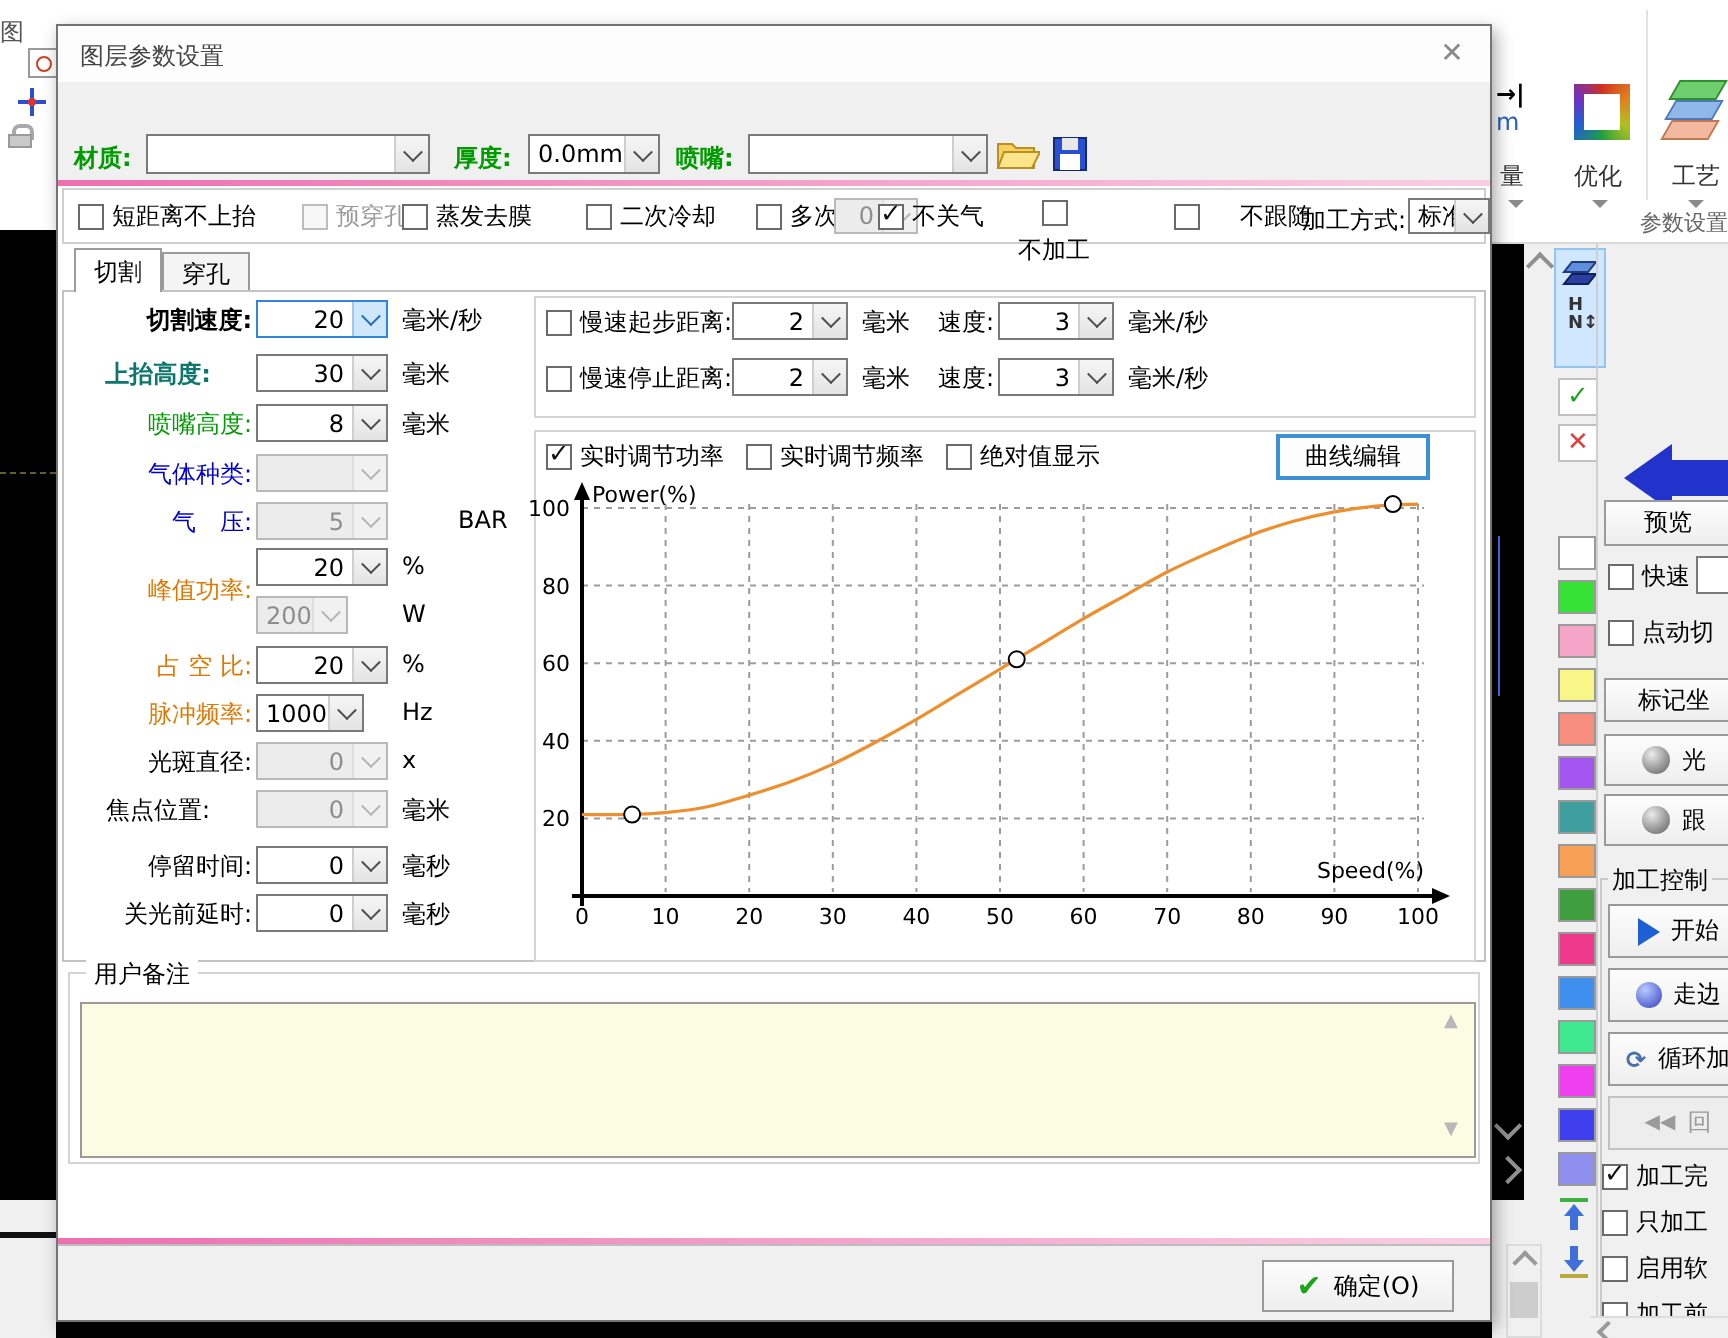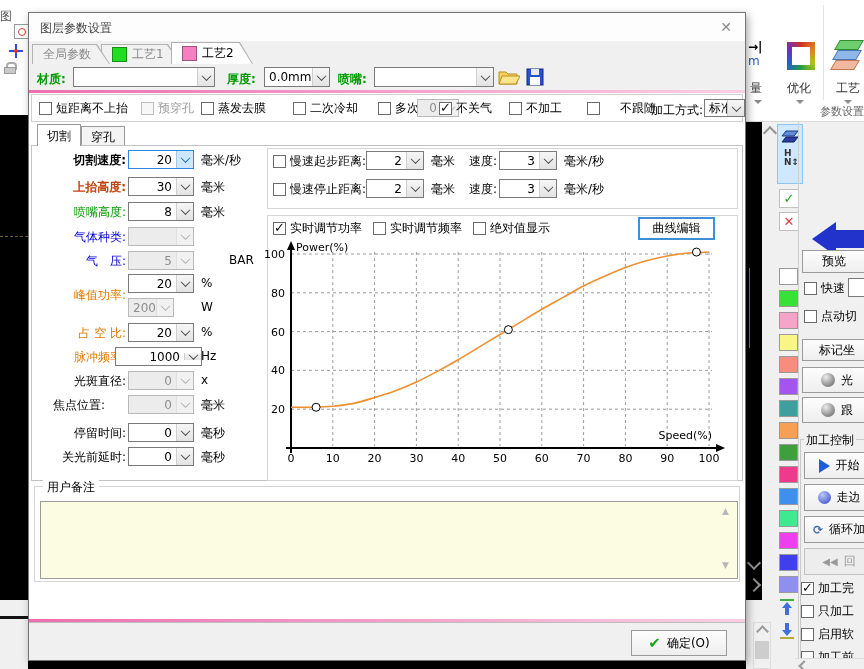--- a/index.html
+++ b/index.html
@@ -218,39 +218,20 @@
   <div class="abs" style="left:795px;top:658px;width:69px;height:11px;background:#f0f0f0;border-top:1px solid #dcdcdc;">
     <div style="position:absolute;left:5px;top:3px;width:6px;height:6px;border-left:2px solid #9a9a9a;border-bottom:2px solid #9a9a9a;transform:rotate(45deg);"></div>
   </div>
 
   <div id="dialog">
     <div id="titlebar">
       <span class="t">图层参数设置</span>
       <span id="close">✕</span>
     </div>
 
-    <div id="tabstrip">
-      <div class="ttab" style="left:3px;top:3px;width:78px;height:20px;z-index:3;">
-        <div class="in">
-            <span>全局参数</span>
-          </div>
-      </div>
-      <div class="ttab" style="left:72px;top:3px;width:80px;height:20px;z-index:2;">
-        <div class="in">
-            <span class="sw" id="sw1" style="background: rgb(34, 221, 34);"></span>
-            <span>工艺1</span>
-          </div>
-      </div>
-      <div class="ttab active" style="left:142px;top:1px;width:82px;height:22px;z-index:4;">
-        <div class="in">
-            <span class="sw" id="sw2" style="background: rgb(245, 127, 192);"></span>
-            <span>工艺2</span>
-          </div>
-      </div>
-    </div>
 
     <div class="lbl" style="left:8px;top:58px;color:#009b00;font-weight:bold;">材质:</div>
     <div class="combo left" style="left:44px;top:54px;width:142px;height:20px;">
         <span class="val"></span>
         <span class="btn">
           <i class="chev"></i>
         </span>
       </div>
     <div class="lbl" style="left:198px;top:58px;color:#009b00;font-weight:bold;">厚度:</div>
     <div class="combo left" style="left:235px;top:54px;width:66px;height:20px;">
@@ -348,21 +329,21 @@
     <div id="footer">
       <div id="ok-btn" class="btn3d">
           <span class="tick">✔</span>
           <span>确定(O)</span>
         </div>
     </div>
   <label class="cb" style="left: 10px; top: 87px;">
         <span class="box"></span>
         <span>短距离不上抬</span>
       </label>
-      <label class="cb disabled" style="left: 112px; top: 87px;">
+      <label class="cb disabled" style="left: 122px; top: 87px;">
         <span class="box"></span>
         <span>预穿孔</span>
       </label>
       <label class="cb" style="left: 172px; top: 87px;">
         <span class="box"></span>
         <span>蒸发去膜</span>
       </label>
       <label class="cb" style="left: 264px; top: 87px;">
         <span class="box"></span>
         <span>二次冷却</span>
@@ -374,21 +355,21 @@
       <div class="combo disabled" style="left: 388px; top: 86px; width: 42px; height: 18px;">
         <div class="val">0</div>
         <div class="btn">
           <div class="chev"></div>
         </div>
       </div>
       <label class="cb checked" style="left: 410px; top: 87px;">
         <span class="box"></span>
         <span>不关气</span>
       </label>
-      <label class="cb" style="left: 480px; top: 87px;">
+      <label class="cb" style="left: 480px; top: 87px; flex-direction: column;">
         <span class="box"></span>
         <span>不加工</span>
       </label>
       <label class="cb" style="left: 558px; top: 87px; gap: 20px;">
         <span class="box"></span>
         <span>不跟随</span>
       </label>
       <div class="lbl" style="left: 622px; top: 89px;">加工方式:</div>
       <div class="combo left" style="left: 675px; top: 86px; width: 41px; height: 18px;">
         <div class="val">标准</div>
@@ -397,21 +378,21 @@
         </div>
       </div>
       <div class="lbl" style="left: 3px; top: 138px; width: 94px; text-align: right; color: rgb(0, 0, 0); font-weight: bold; line-height: 19px;">切割速度:</div>
       <div class="combo focused" style="left: 99px; top: 137px; width: 66px; height: 19px;">
         <div class="val">20</div>
         <div class="btn">
           <div class="chev"></div>
         </div>
       </div>
       <div class="lbl" style="left: 172px; top: 139px;">毫米/秒</div>
-      <div class="lbl" style="left: 3px; top: 165px; width: 94px; text-align: right; color: #c2410c; font-weight: bold; line-height: 19px;">上抬高度:</div>
+      <div class="lbl" style="left: 3px; top: 165px; width: 94px; text-align: center; color: #0f766e; font-weight: bold; line-height: 19px;">上抬高度:</div>
       <div class="combo" style="left: 99px; top: 164px; width: 66px; height: 19px;">
         <div class="val">30</div>
         <div class="btn">
           <div class="chev"></div>
         </div>
       </div>
       <div class="lbl" style="left: 172px; top: 166px;">毫米</div>
       <div class="lbl" style="left: 3px; top: 190px; width: 94px; text-align: right; color: rgb(0, 155, 0); font-weight: normal; line-height: 19px;">喷嘴高度:</div>
       <div class="combo" style="left: 99px; top: 189px; width: 66px; height: 19px;">
         <div class="val">8</div>
@@ -453,21 +434,21 @@
       <div class="lbl" style="left: 172px; top: 287px;">W</div>
       <div class="lbl" style="left: 3px; top: 311px; width: 94px; text-align: right; color: rgb(224, 120, 0); font-weight: normal; line-height: 19px;">占 空 比:</div>
       <div class="combo" style="left: 99px; top: 310px; width: 66px; height: 19px;">
         <div class="val">20</div>
         <div class="btn">
           <div class="chev"></div>
         </div>
       </div>
       <div class="lbl" style="left: 172px; top: 312px;">%</div>
       <div class="lbl" style="left: 3px; top: 335px; width: 94px; text-align: right; color: rgb(224, 120, 0); font-weight: normal; line-height: 19px;">脉冲频率:</div>
-      <div class="combo" style="left: 86px; top: 334px; width: 87px; height: 19px; align-items: center;">
+      <div class="combo" style="left: 99px; top: 334px; width: 54px; height: 19px;">
         <div class="val">1000</div>
         <div class="btn">
           <div class="chev"></div>
         </div>
       </div>
       <div class="lbl" style="left: 172px; top: 336px;">Hz</div>
       <div class="lbl" style="left: 3px; top: 359px; width: 94px; text-align: right; color: rgb(0, 0, 0); font-weight: normal; line-height: 19px;">光斑直径:</div>
       <div class="combo disabled" style="left: 99px; top: 358px; width: 66px; height: 19px;">
         <div class="val">0</div>
         <div class="btn">

